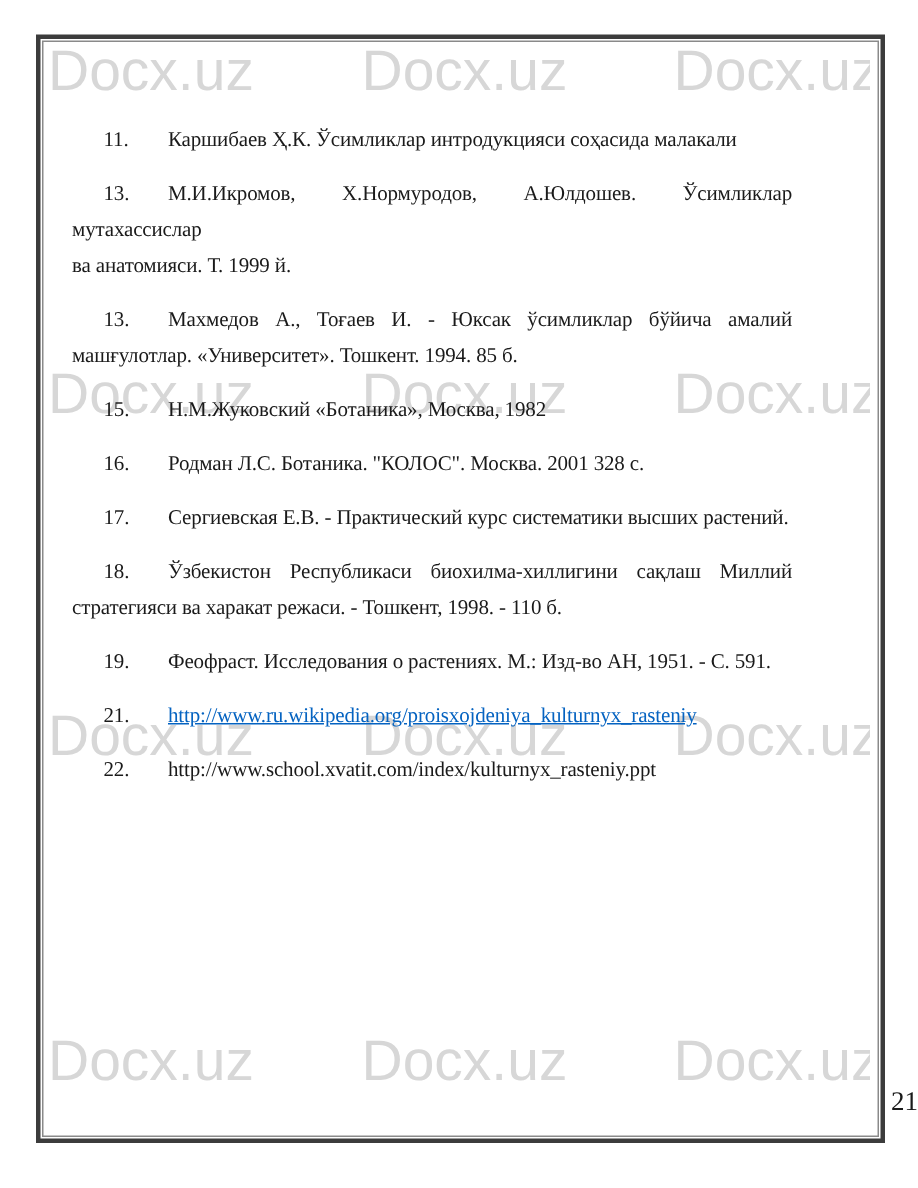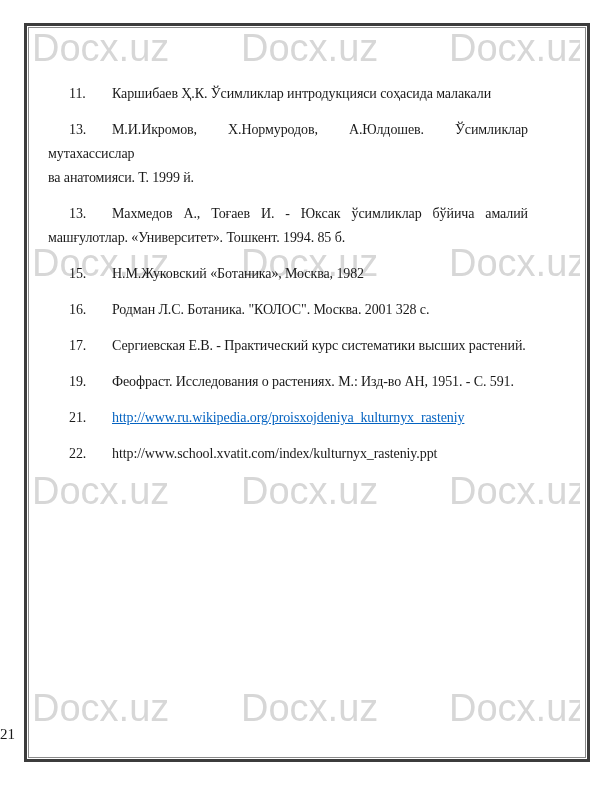--- a/index.html
+++ b/index.html
@@ -70,22 +70,22 @@
     width: 43px;
     text-indent: 0;
   }
   a.ref-link {
     color: var(--link, #0563C1);
   }
   .pagenum {
     position: absolute;
     left: 0; top: 726px;
     width: 612px;
-    text-align: left;
-    font-size: 15px; line-height: 16px;
+    text-align: right;
+    font-size: 18px; line-height: 16px;
     color: #1a1a1a;
     z-index: 3;
   }
 </style>
 </head>
 <body>
 
 <div class="page">
 
   <div class="wm-layer" id="wm-layer">
@@ -122,20 +122,24 @@
       <p class="ref">
         <span class="line first"><span class="num">15.</span><span>Н.М.Жуковский «Ботаника», Москва, 1982</span></span>
       </p>
       <p class="ref">
         <span class="line first"><span class="num">16.</span><span>Родман Л.С. Ботаника. "КОЛОС". Москва. 2001 328 с.</span></span>
       </p>
       <p class="ref">
         <span class="line first"><span class="num">17.</span><span>Сергиевская Е.В. - Практический курс систематики высших растений.</span></span>
       </p>
       <p class="ref">
+        <span class="line first"><span class="num">18.</span><span>Ўзбекистон Республикаси биохилма-хиллигини сақлаш Миллий</span></span>
+        <span class="line"><span>стратегияси ва харакат режаси. - Тошкент, 1998. - 110 б.</span></span>
+      </p>
+      <p class="ref">
         <span class="line first"><span class="num">19.</span><span>Феофраст. Исследования о растениях. М.: Изд-во АН, 1951. - С. 591.</span></span>
       </p>
       <p class="ref">
         <span class="line first"><span class="num">21.</span><a class="ref-link" href="#">http://www.ru.wikipedia.org/proisxojdeniya_kulturnyx_rasteniy</a></span>
       </p>
       <p class="ref">
         <span class="line first"><span class="num">22.</span><span>http://www.school.xvatit.com/index/kulturnyx_rasteniy.ppt</span></span>
       </p>
     </div>
 

